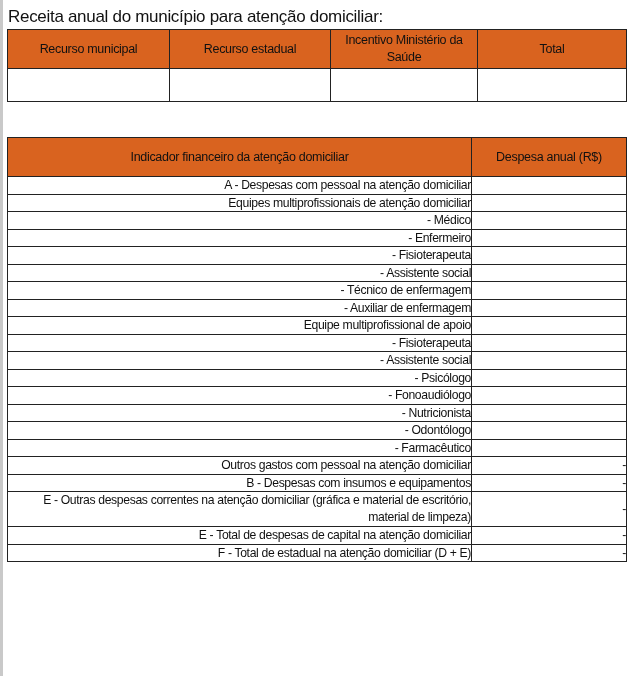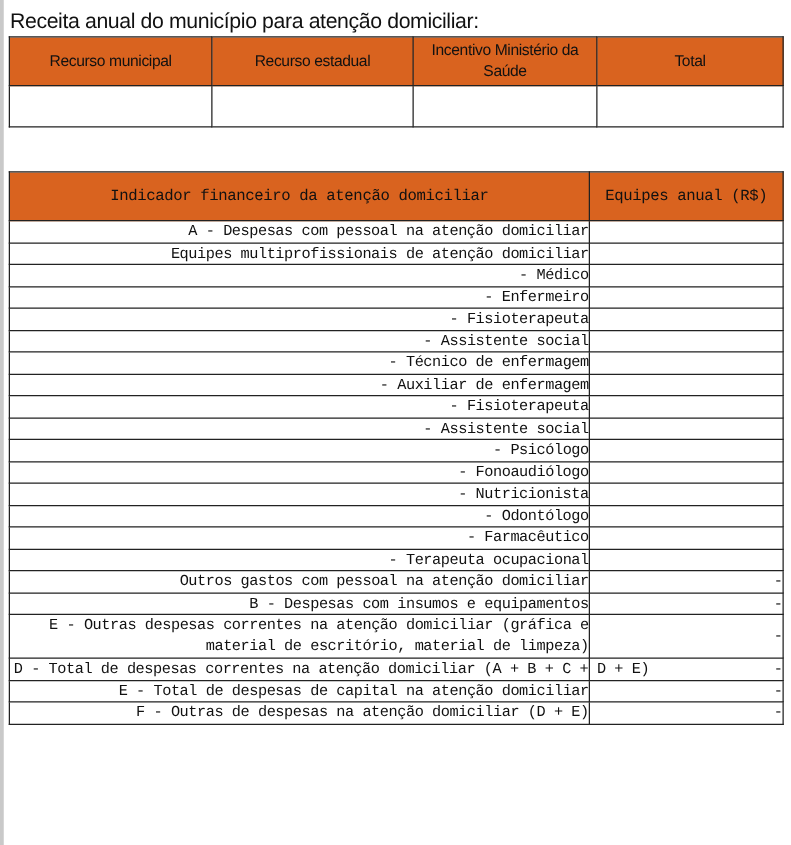--- a/index.html
+++ b/index.html
@@ -8,21 +8,21 @@
     font-family: "Liberation Sans", "DejaVu Sans", sans-serif; color: #111;
   }
   .left-edge { position: absolute; left: 0; top: 0; width: 3px; height: 676px; background: #c9c9c9; }
   .caption { position: absolute; left: 8px; top: 7px; font-size: 17px; letter-spacing: -0.3px; }
   table { border-collapse: collapse; position: absolute; table-layout: fixed; }
   td, th { border: 1px solid #222; padding: 0; }
   th { background: #D9631F; font-weight: normal; color: #111; }
   #t1 { left: 7px; top: 29px; width: 619px; }
   #t1 th { height: 38px; font-size: 12.5px; text-align: center; line-height: 17px; letter-spacing: -0.3px; }
   #t1 td { height: 32px; }
-  #t2 { left: 7px; top: 137px; width: 619px; font-family: Liberation Mono, monospace; }
+  #t2 { left: 7px; top: 137px; width: 619px; }
   #t2 th { height: 38px; font-size: 12.5px; text-align: center; letter-spacing: -0.3px; }
   #t2 td { height: 16.5px; font-size: 12.2px; line-height: 16.5px; letter-spacing: -0.35px; padding-left: 3px; white-space: nowrap; text-align: right; }
   #t2 td.val { padding-left: 4px; }
   #t2 td.indent { padding-left: 23px; }
   #t2 tr.tall td.lbl { white-space: normal; line-height: 17px; }
 </style>
 </head>
 <body>
 
 <div class="left-edge"></div>
@@ -53,21 +53,21 @@
   </table>
 
 <table id="t2">
   <colgroup>
       <col style="width:464px">
       <col style="width:155px">
     </colgroup>
   <thead>
     <tr>
       <th>Indicador financeiro da atenção domiciliar</th>
-      <th>Equipes anual (R$)</th>
+      <th>Despesa anual (R$)</th>
     </tr>
   </thead>
   <tbody id="t2body">
       <tr>
         <td class="lbl">A - Despesas com pessoal na atenção domiciliar</td>
         <td class="val"></td>
       </tr>
       <tr>
         <td class="lbl">Equipes multiprofissionais de atenção domiciliar</td>
         <td class="val"></td>
@@ -90,20 +90,24 @@
       </tr>
       <tr>
         <td class="lbl indent">- Técnico de enfermagem</td>
         <td class="val"></td>
       </tr>
       <tr>
         <td class="lbl indent">- Auxiliar de enfermagem</td>
         <td class="val"></td>
       </tr>
       <tr>
+        <td class="lbl">Equipe multiprofissional de apoio</td>
+        <td class="val"></td>
+      </tr>
+      <tr>
         <td class="lbl indent">- Fisioterapeuta</td>
         <td class="val"></td>
       </tr>
       <tr>
         <td class="lbl indent">- Assistente social</td>
         <td class="val"></td>
       </tr>
       <tr>
         <td class="lbl indent">- Psicólogo</td>
         <td class="val"></td>
@@ -118,41 +122,33 @@
       </tr>
       <tr>
         <td class="lbl indent">- Odontólogo</td>
         <td class="val"></td>
       </tr>
       <tr>
         <td class="lbl indent">- Farmacêutico</td>
         <td class="val"></td>
       </tr>
       <tr>
-        <td class="lbl indent">- Terapeuta ocupacional</td>
-        <td class="val"></td>
-      </tr>
-      <tr>
         <td class="lbl">Outros gastos com pessoal na atenção domiciliar</td>
         <td class="val">-</td>
       </tr>
       <tr>
         <td class="lbl">B - Despesas com insumos e equipamentos</td>
         <td class="val">-</td>
       </tr>
       <tr class="tall">
         <td class="lbl">E - Outras despesas correntes na atenção domiciliar (gráfica e material de escritório, material de limpeza)</td>
         <td class="val">-</td>
       </tr>
       <tr>
-        <td class="lbl">D - Total de despesas correntes na atenção domiciliar (A + B + C + D + E)</td>
-        <td class="val">-</td>
-      </tr>
-      <tr>
         <td class="lbl">E - Total de despesas de capital na atenção domiciliar</td>
         <td class="val">-</td>
       </tr>
       <tr>
-        <td class="lbl">F - Outras de despesas na atenção domiciliar (D + E)</td>
+        <td class="lbl">F - Total de estadual na atenção domiciliar (D + E)</td>
         <td class="val">-</td>
       </tr>
     </tbody>
 </table>
 
 </body></html>

